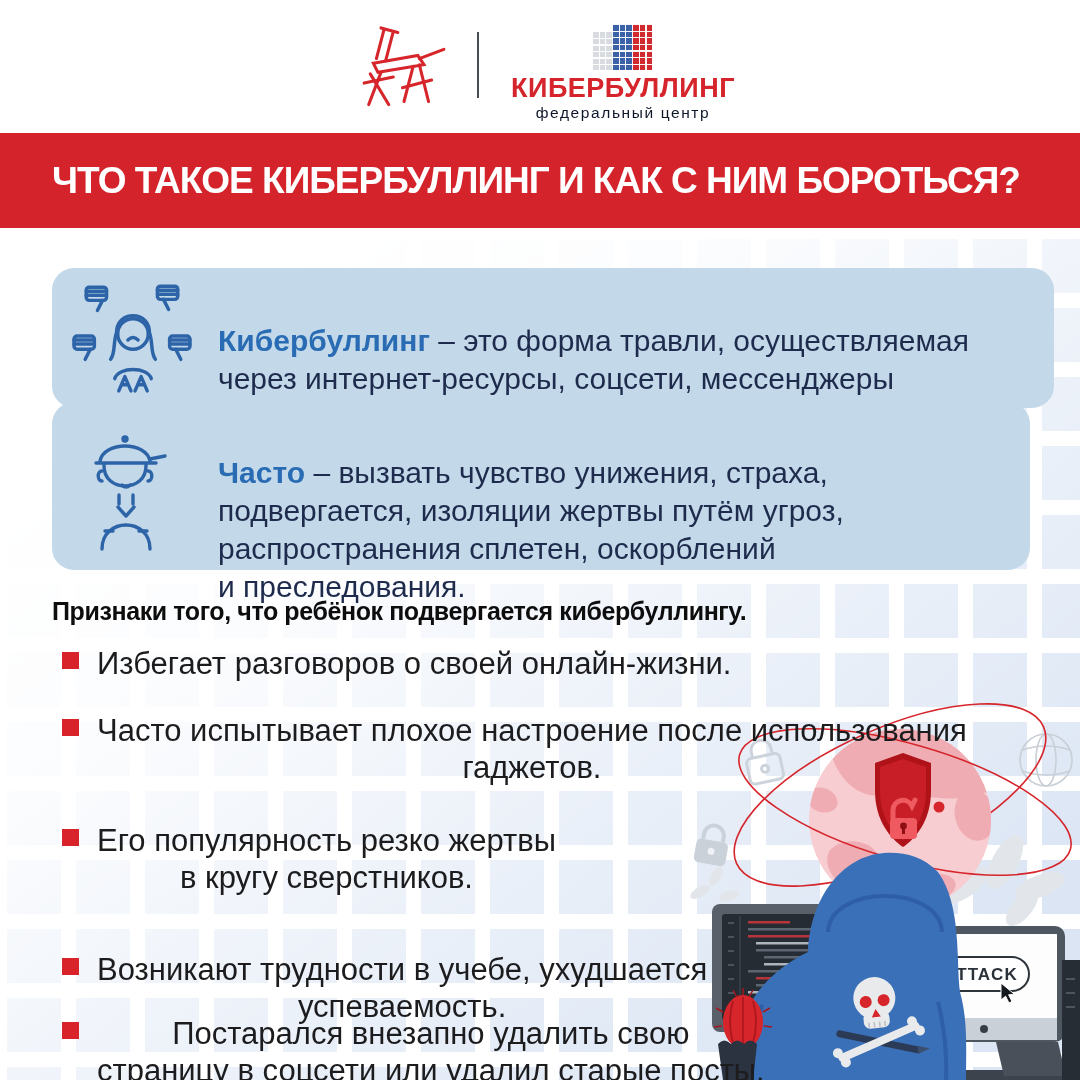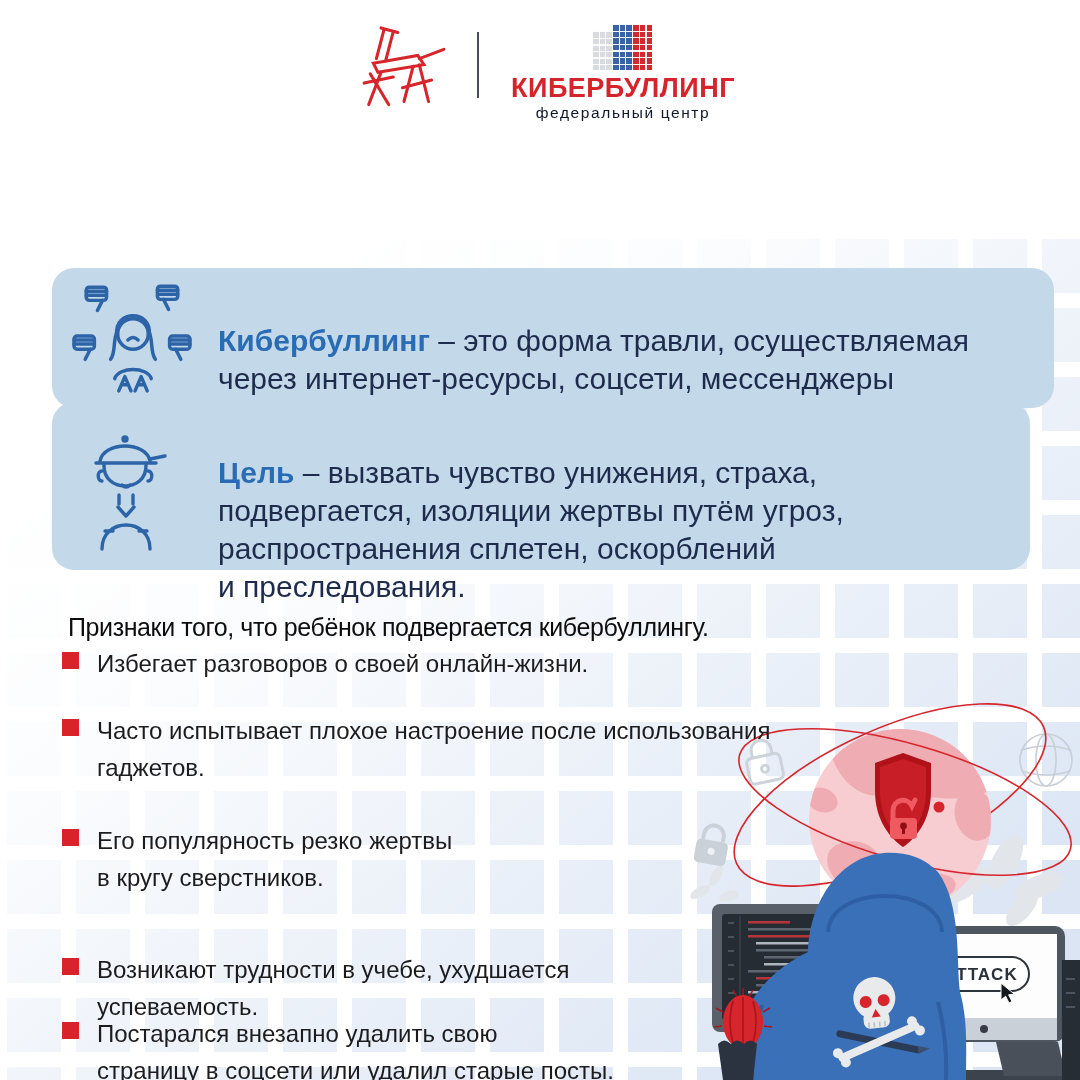--- a/index.html
+++ b/index.html
@@ -43,25 +43,25 @@
   
   .card{position:absolute;left:52px;width:978px;background:#c3d9ea;border-radius:22px;z-index:5;}
   .card1{top:268px;height:140px;padding-left:24px;}
   .card2{top:402px;height:168px;}
   .card-icon{position:absolute;left:20px;}
   .card-text{position:absolute;left:166px;margin:0;font-size:30px;line-height:38px;color:#1e2b4c;
     white-space:pre-line;}
   .kw{color:#2a6cb4;font-weight:700;}
 
   
-  .signs-heading{position:absolute;left:52px;top:597px;margin:16px;font-size:25px;font-weight:400;
+  .signs-heading{position:absolute;left:52px;top:597px;margin:0;font-size:25px;font-weight:700;
     color:#0d0d0d;letter-spacing:-.4px;z-index:5;}
   .sign-row{position:absolute;left:52px;z-index:5;}
   .sq{position:absolute;left:10px;top:7px;width:17px;height:17px;background:#d8232a;}
-  .sign-row p{margin:0 0 0 45px;font-size:24px;line-height:37px;color:#1c1c1e;white-space:pre-line;}
+  .sign-row p{margin:0 0 0 45px;font-size:31px;line-height:37px;color:#1c1c1e;white-space:pre-line;text-align:center;}
 
   .illus{position:absolute;left:680px;top:660px;width:400px;height:420px;z-index:2;}
 </style>
 </head>
 <body>
 
 <div class="stage">
 
   <div class="pattern"></div>
   <div class="fade"></div>
@@ -87,20 +87,23 @@
       <div class="pxgrid">
         <span class="g"></span>
           <span class="b"></span>
           <span class="r"></span>
       </div>
       <div class="brand-title">КИБЕРБУЛЛИНГ</div>
       <div class="brand-sub">федеральный центр</div>
     </div>
   </div>
 
+  <div class="banner">
+    <h1>ЧТО ТАКОЕ КИБЕРБУЛЛИНГ И КАК С НИМ БОРОТЬСЯ?</h1>
+  </div>
 
   <div class="card card1">
     <svg class="card-icon" style="top:12px" width="122" height="116" viewBox="0 0 120 112">
       <g stroke="#2d64a8" stroke-width="3.4" fill="none" stroke-linecap="round" stroke-linejoin="round">
         <path d="M44,52 C42,28 78,28 76,52"></path>
         <circle cx="60" cy="52" r="15"></circle>
         <path d="M44,50 C40,62 43,70 38,77"></path>
           <path d="M76,50 C80,62 77,70 82,77"></path>
         <path d="M55,58 Q60,53 65,58"></path>
         <path d="M42,96 C46,84 74,84 78,96"></path>
@@ -142,21 +145,21 @@
         <path d="M30,48 c-5,0 -5,10 0,10"></path>
           <path d="M76,48 c5,0 5,10 0,10"></path>
         <path d="M50,62 q4,4 8,0"></path>
         <path d="M47,72 v9 M61,72 v9"></path>
         <path d="M30,126 C30,94 78,94 78,126"></path>
         <path d="M46,84 L54,93 L62,84"></path>
         <path d="M33,108 h8 M75,108 h-8"></path>
       </g>
     </svg>
     <p class="card-text" style="top:14px">
-      <b class="kw">Цель</b><span> – вызвать чувство унижения, страха,
+      <b class="kw">Часто</b><span> – вызвать чувство унижения, страха,
 подвергается, изоляции жертвы путём угроз,
 распространения сплетен, оскорблений
 и преследования.</span>
     </p>
   </div>
 
   <p class="signs-heading">Признаки того, что ребёнок подвергается кибербуллингу.</p>
 
   <div class="sign-row" style="top:645px">
     <span class="sq"></span>

